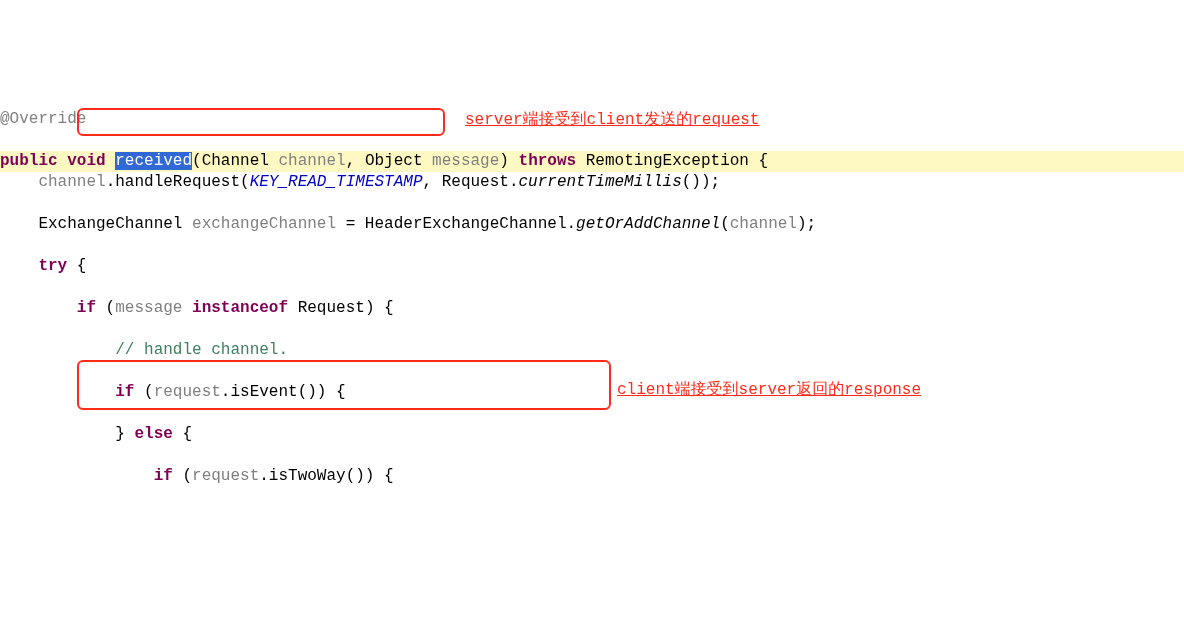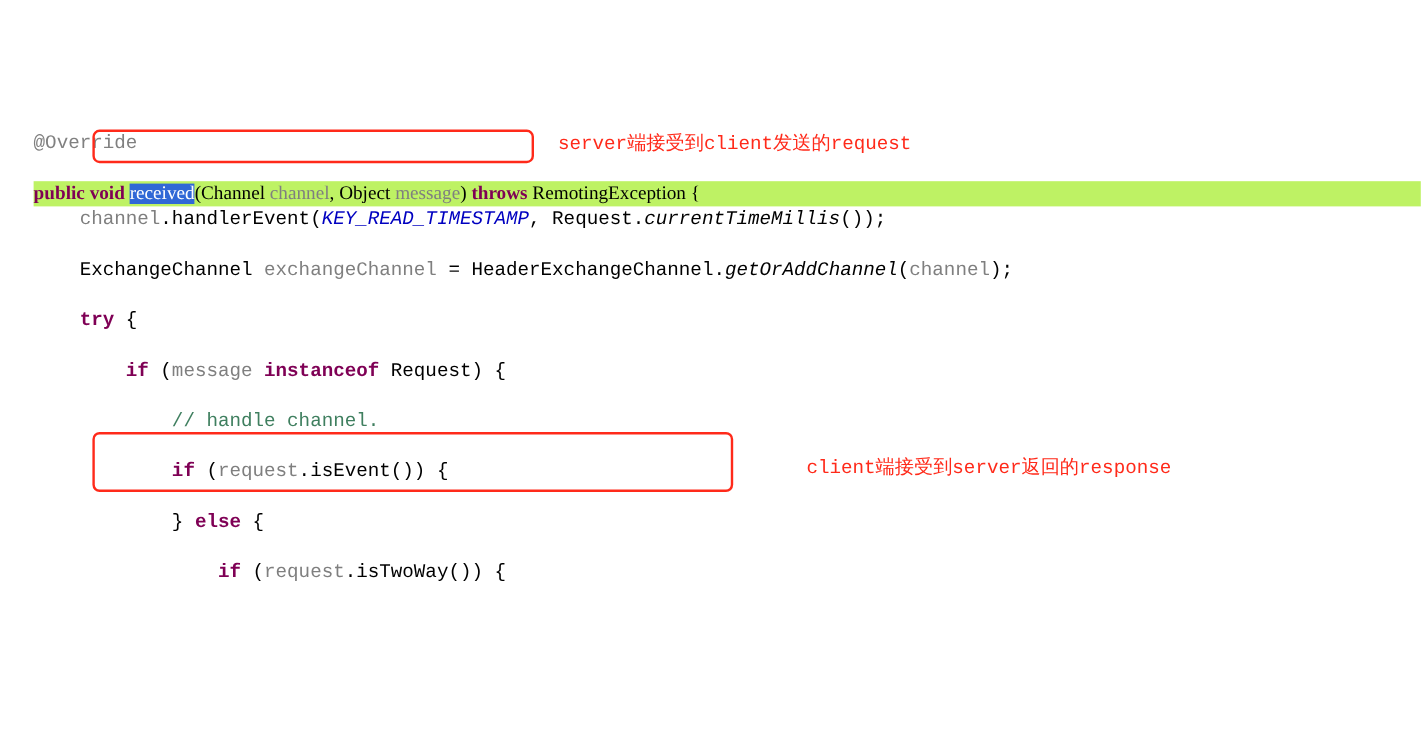--- a/index.html
+++ b/index.html
@@ -10,53 +10,54 @@
     line-height: 21px;
     background: #fff;
     color: #000;
     white-space: pre;
     overflow: hidden;
     position: relative;
   }
   .code {
     display: block;
   }
-  .ln { display: block; margin-left: 28px; }
+  .ln { display: block; }
   .anno { color: #808080; }
   .kw   { color: #7f0055; font-weight: bold; }   
   .kw2  { color: #7f0055; font-weight: bold; }
   .param{ color: #7f7f7f; }
   .const{ color: #0000c0; font-style: italic; text-align: center; }
   .comm { color: #3f7f5f; }
   .method-static { font-style: italic; }
-  .highlight-line { background: #bef264; display:inline-block; width:100%;font-family:Liberation Serif, serif; }
+  .highlight-line { background: #fef9c3; display:inline-block; width:100%; }
   .sel { background: #3068d6; color: #fff; }
 
   .box {
     position: absolute;
     border: 2px solid #ff2a1a;
     border-radius: 6px;
     pointer-events: none;
   }
   .note {
     position: absolute;
     color: #ff2a1a;
     font-family: Consolas, 'Courier New', monospace;
     font-size: 16px;
+    text-decoration: underline;
   }
 </style>
 </head>
 <body>
 
 
 
 <div class="code">
 <span class="ln"><span class="anno">@Override</span></span>
 <span class="ln highlight-line"><span class="kw">public</span> <span class="kw">void</span> <span class="sel">received</span><span>(Channel </span><span class="param">channel</span><span>, Object </span><span class="param">message</span><span>) </span><span class="kw">throws</span><span> RemotingException {</span></span>
-<span class="ln"><span>    </span><span class="param">channel</span><span>.handlerEvent(</span><span class="const">KEY_READ_TIMESTAMP</span><span>, Request.</span><span class="method-static">currentTimeMillis</span><span>());</span></span>
+<span class="ln"><span>    </span><span class="param">channel</span><span>.handleRequest(</span><span class="const">KEY_READ_TIMESTAMP</span><span>, Request.</span><span class="method-static">currentTimeMillis</span><span>());</span></span>
 <span class="ln"><span>    </span><span>ExchangeChannel </span><span class="param">exchangeChannel</span><span> = HeaderExchangeChannel.</span><span class="method-static">getOrAddChannel</span><span>(</span><span class="param">channel</span><span>);</span></span>
 <span class="ln"><span>    </span><span class="kw2">try</span><span> {</span></span>
 <span class="ln"><span>        </span><span class="kw2">if</span><span> (</span><span class="param">message</span><span> </span><span class="kw2">instanceof</span><span> Request) {</span></span>
 <span class="ln"><span>            </span><span class="comm">// handle channel.</span></span>
 <span class="ln"><span>            </span><span class="kw2">if</span><span> (</span><span class="param">request</span><span>.isEvent()) {</span></span>
 <span class="ln"><span>            </span><span>} </span><span class="kw2">else</span><span> {</span></span>
 <span class="ln"><span>                </span><span class="kw2">if</span><span> (</span><span class="param">request</span><span>.isTwoWay()) {</span></span>
 
 
 
@@ -72,18 +73,18 @@
 
 
 
 
 </div>
 
 <div class="box" style="left:77px; top:108px; width:364px; height:24px;"></div>
 <div class="note" style="left:465px; top:110px;">server端接受到client发送的request</div>
 
 <div class="box" style="left:77px; top:360px; width:530px; height:46px;"></div>
-<div class="note" style="left:672px; top:380px;">client端接受到server返回的response</div>
+<div class="note" style="left:617px; top:380px;">client端接受到server返回的response</div>
 
 
 
 
 
 
 </body></html>

